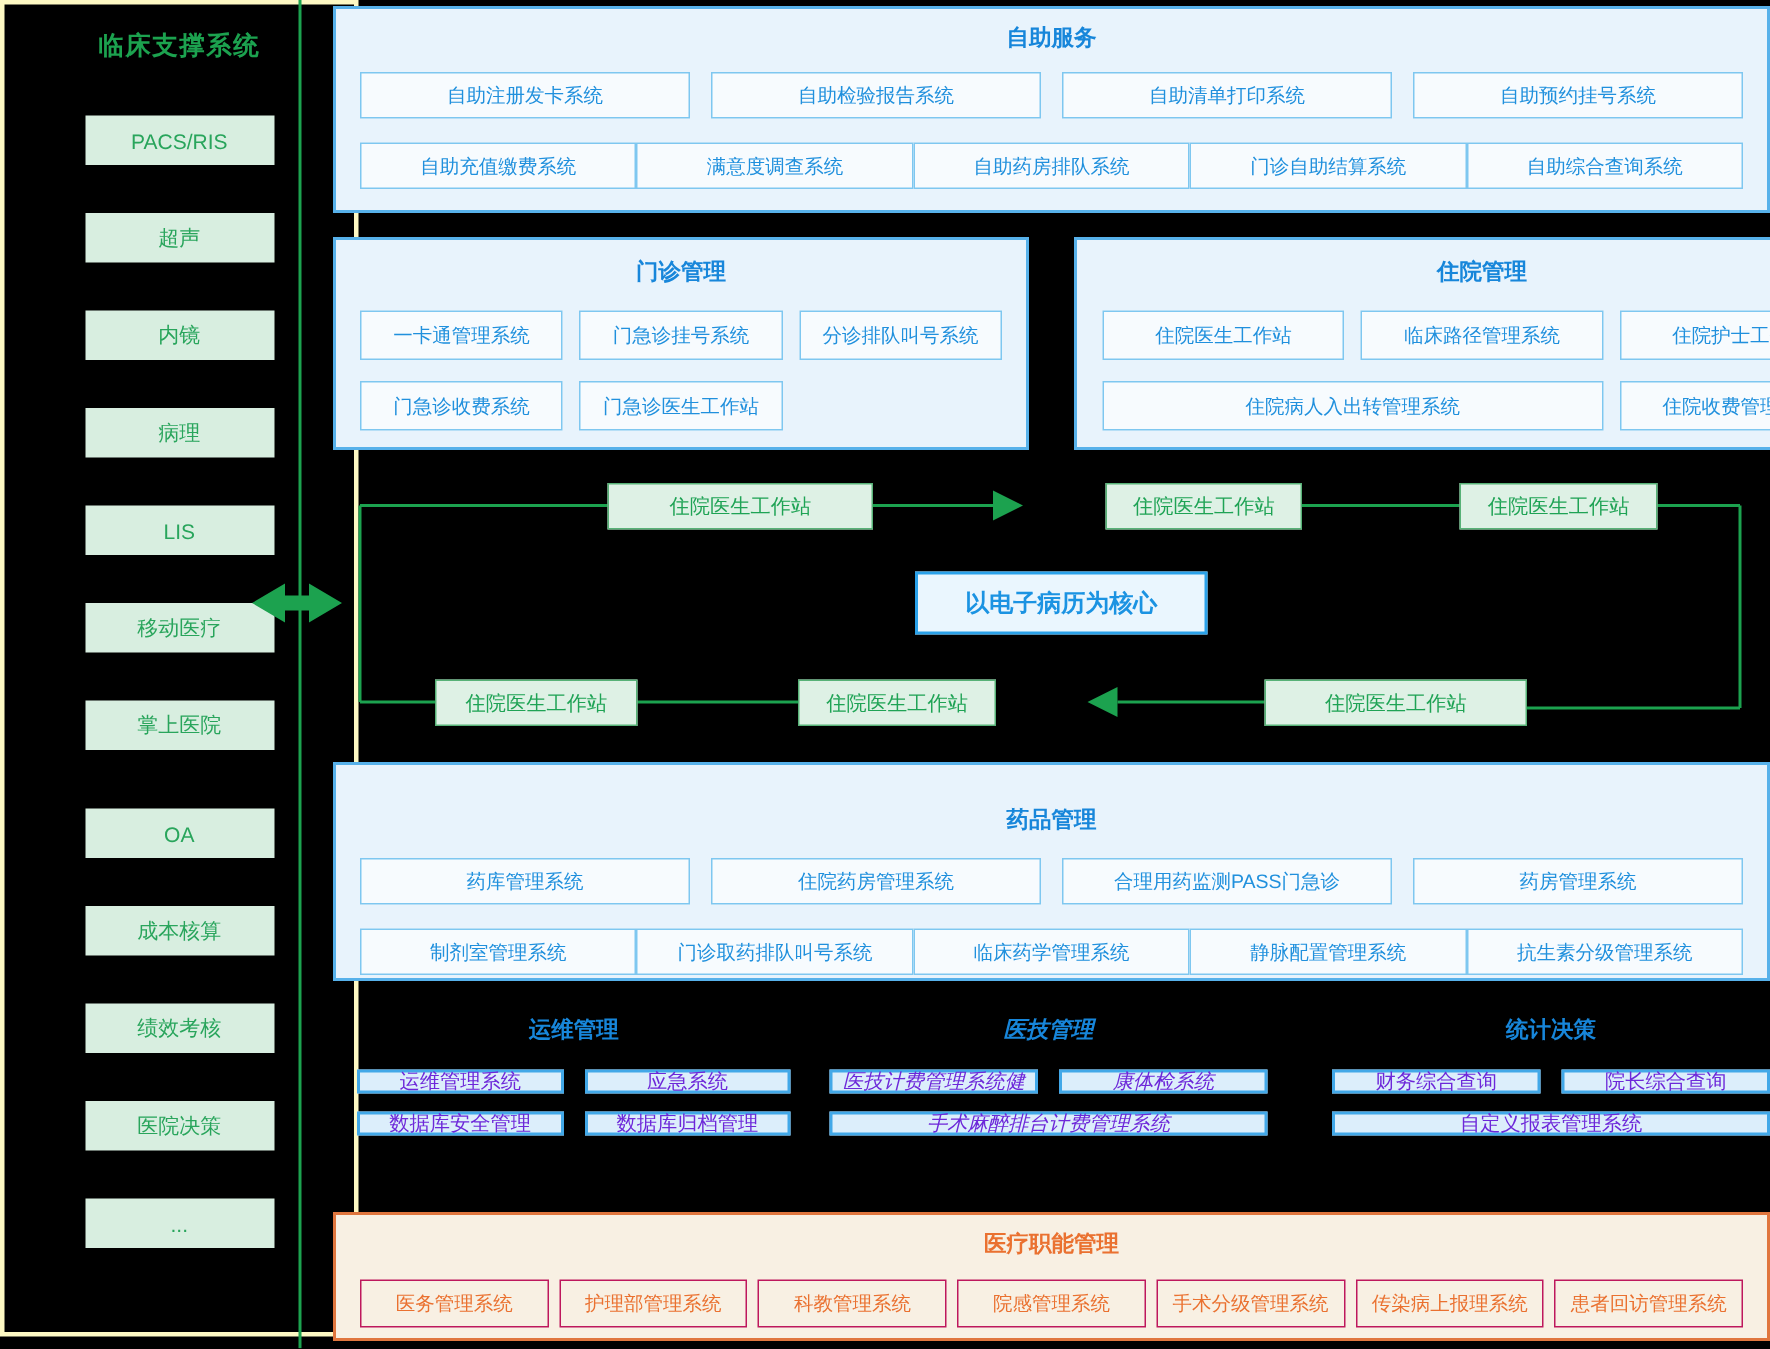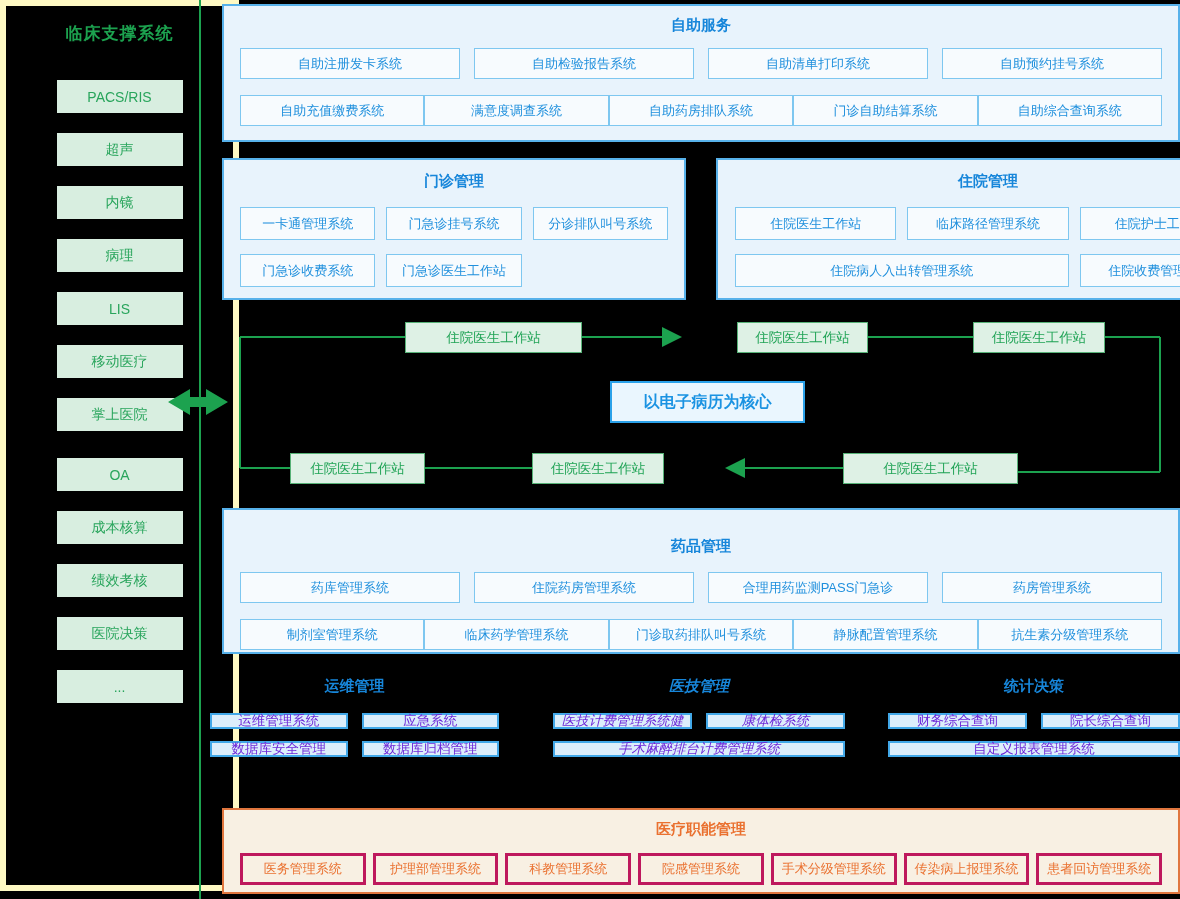--- a/index.html
+++ b/index.html
@@ -4,30 +4,30 @@
 <style>
   html,body { margin:0; padding:0; background:#000; }
   .canvas {
     position:relative; width:1180px; height:899px; background:#000;
     font-family:"Liberation Sans", sans-serif; overflow:hidden;
   }
 
   
   .sidebar {
     position:absolute; left:0; top:0; width:239px; height:891px;
-    background:#000; border:6px solid #fef9c3; box-sizing:border-box;
+    background:#000; border:3px solid #fef9c3; box-sizing:border-box;
   }
   .sidebar-line {
     position:absolute; left:199px; top:0; width:2px; height:899px; background:#1ca24f;
   }
   .sb-title {
     margin-top:16px; text-align:center; color:#1ca24f;
     font-size:17px; font-weight:bold; letter-spacing:1px;
   }
-  .sb-items { margin-top:35px; display:flex; flex-direction:column; align-items:center; gap:20px; }
+  .sb-items { margin-top:35px; display:flex; flex-direction:column; align-items:center; gap:32px; }
   .sb-item {
     width:126px; height:33px; background:#d8eee0; color:#29a55c; font-size:14px;
     display:flex; align-items:center; justify-content:center; flex:0 0 auto;
   }
   .sb-item:nth-child(8) { margin-top:7px; }
 
   
   .sec {
     position:absolute; box-sizing:border-box;
     background:#e8f3fc; border:2px solid #57b1ea;
@@ -71,39 +71,39 @@
   .n5 { left:532px; top:153px; width:132px; }
   .n6 { left:843px; top:153px; width:175px; }
   .center-box {
     position:absolute; left:610px; top:81px; width:195px; height:42px; box-sizing:border-box;
     background:#eaf6fe; border:2px solid #2aa1e9; color:#1b93e2;
     font-size:16px; font-weight:bold; display:flex; align-items:center; justify-content:center;
   }
 
   
   .ops-col { position:absolute; top:665px; }
-  #ops-col1 { left:210px; width:289px; }
+  #ops-col1 { left:238px; width:289px; }
   #ops-col2 { left:553px; width:292px;font-style:italic; }
   #ops-col3 { left:888px; width:292px; }
   .ops-title { margin-top:12px; text-align:center; color:#1786da; font-weight:bold; font-size:15px; }
   .ops-grid { margin-top:17px; }
   .box-blue {
     height:16px; background:#dceefb; border:2px solid #42a8e8; color:#6d28d9;
     font-size:13.5px; display:flex; align-items:center; justify-content:center; box-sizing:border-box;
   }
 
   
   #admin {
     position:absolute; left:222px; top:808px; width:958px; height:86px; box-sizing:border-box;
     background:#f8f0e3; border:2px solid #e0763e; padding:10px 16px 0;
   }
   #admin .sec-title { color:#ea7130; margin-bottom:14px; }
   .admin-row { display:flex; gap:7px; }
   .box-orange {
-    flex:1; height:32px; border:3px solid #be185d; color:#ea7130; font-size:13px;
+    flex:1; height:32px; border:1px solid #be185d; color:#ea7130; font-size:13px;
     display:flex; align-items:center; justify-content:center; box-sizing:border-box; background:transparent;
   }
 </style>
 </head>
 <body>
 
 <div class="canvas">
 
   <div class="sidebar">
     <div class="sb-title">临床支撑系统</div>
@@ -199,22 +199,22 @@
   <div class="sec" id="pharmacy">
     <div class="sec-title">药品管理</div>
     <div class="row4">
         <div class="box-white">药库管理系统</div>
         <div class="box-white">住院药房管理系统</div>
         <div class="box-white">合理用药监测PASS门急诊</div>
         <div class="box-white">药房管理系统</div>
       </div>
     <div class="row5">
         <div class="box-white">制剂室管理系统</div>
+        <div class="box-white">门诊取药排队叫号系统</div>
         <div class="box-white">临床药学管理系统</div>
-        <div class="box-white">门诊取药排队叫号系统</div>
         <div class="box-white">静脉配置管理系统</div>
         <div class="box-white">抗生素分级管理系统</div>
       </div>
   </div>
 
   <div class="ops-col" id="ops-col1">
     <div class="ops-title">运维管理</div>
     <div class="grid2 ops-grid">
       <div class="box-blue">运维管理系统</div>
       <div class="box-blue">应急系统</div>

